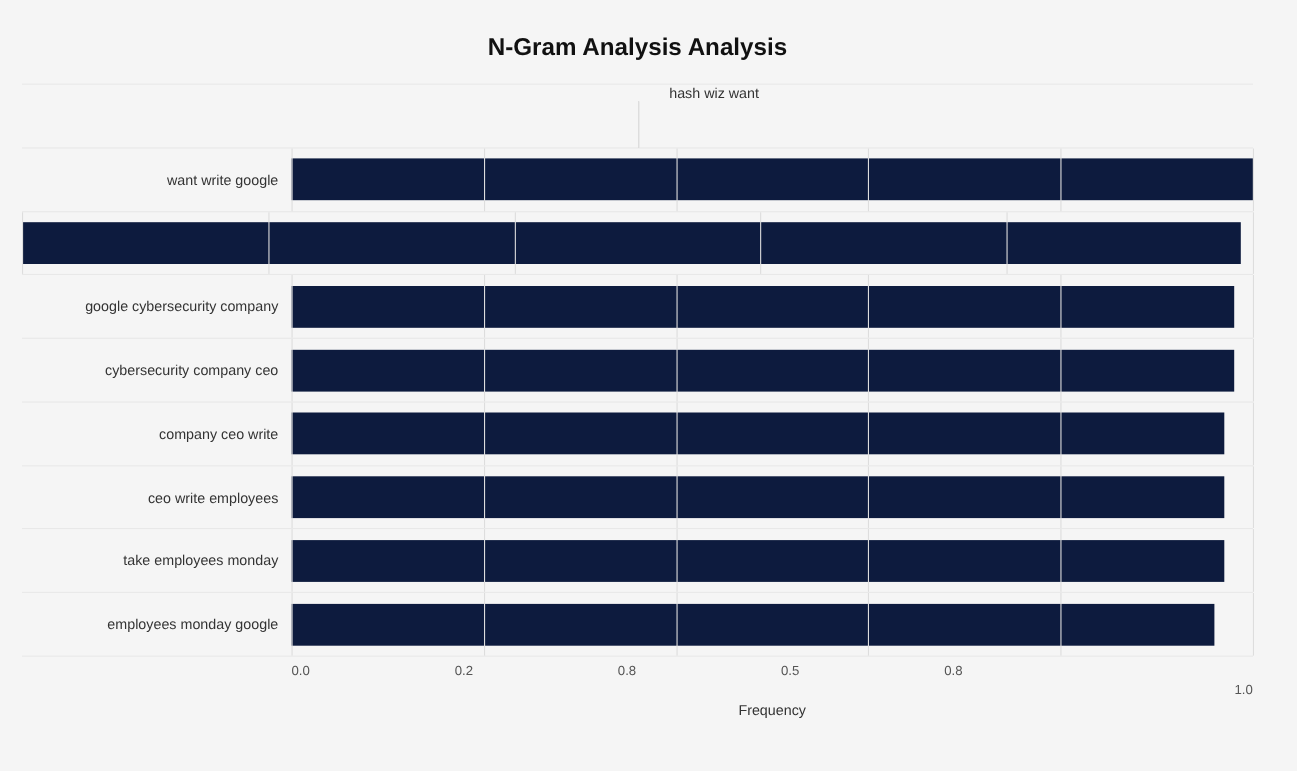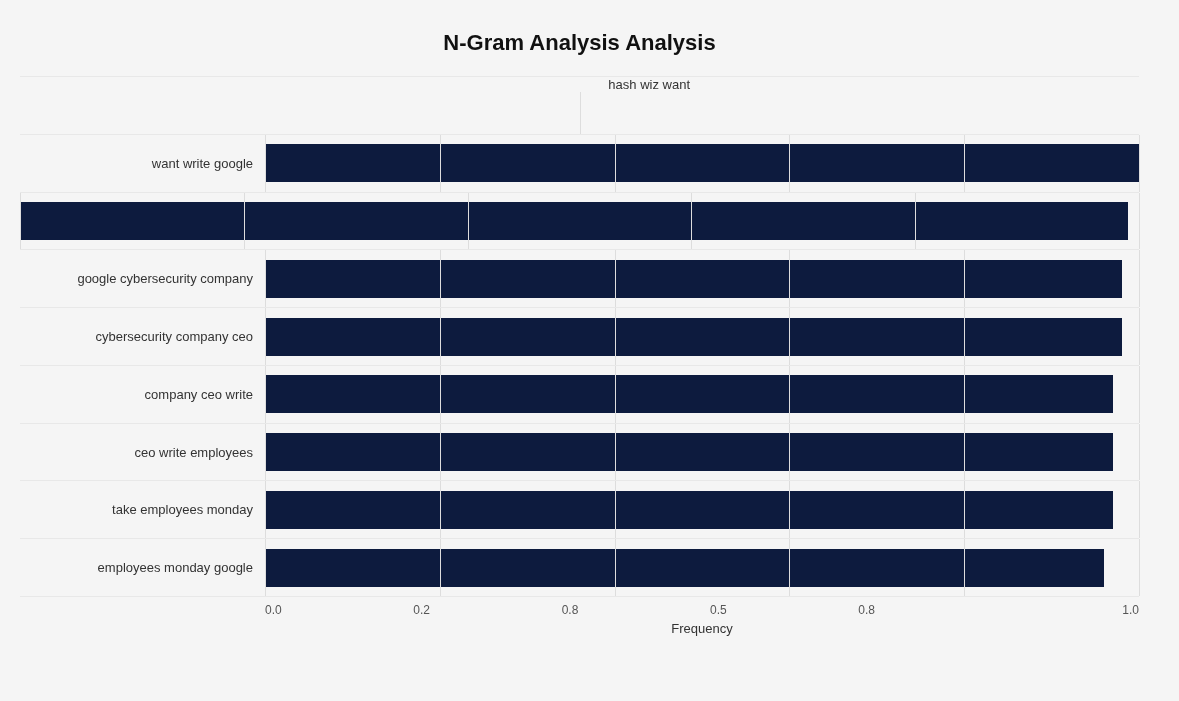--- a/index.html
+++ b/index.html
@@ -63,20 +63,21 @@
       gap: 16px;
     }
     .x-tick {
       flex: 1;
       text-align: left;
       font-size: 12px;
       color: #555;
     }
     .x-tick:last-child {
       text-align: right;
+      margin-top: 17px;
     }
     .x-label {
       text-align: center;
       font-size: 13px;
       color: #333;
       margin-top: 4px;
       margin-left: 245px;
     }
     .bar-wrapper {
       flex: 1;

